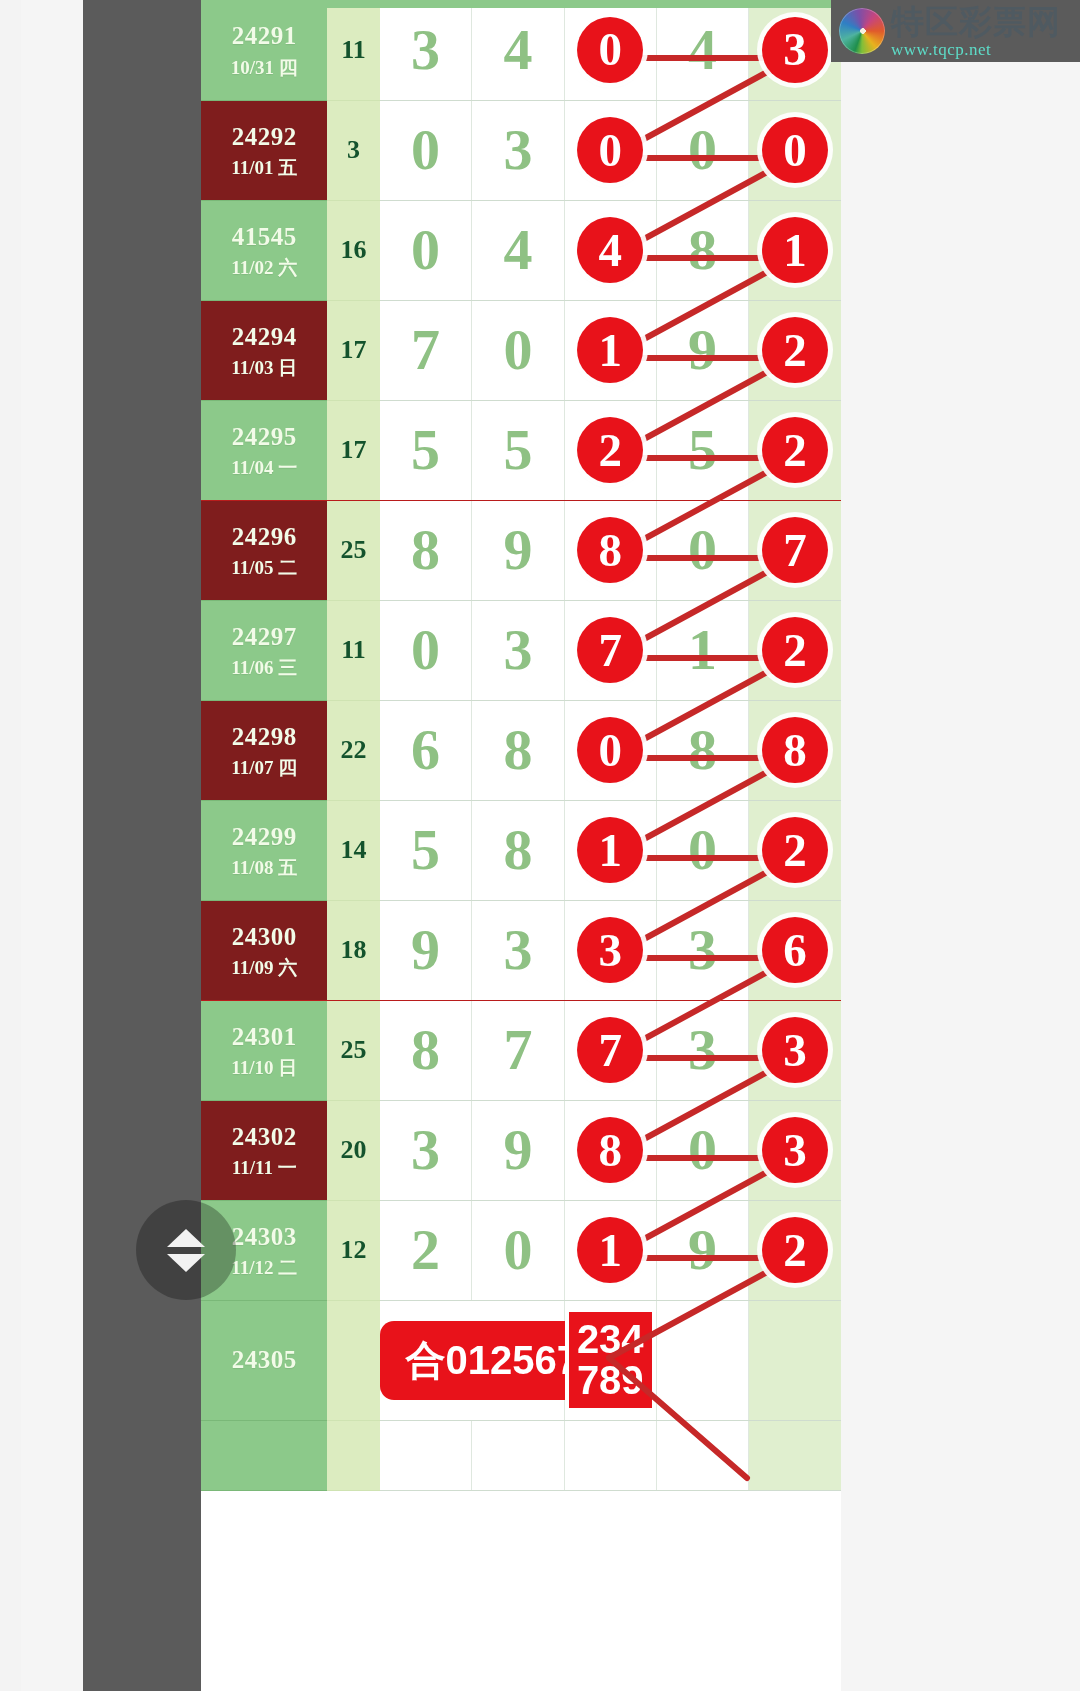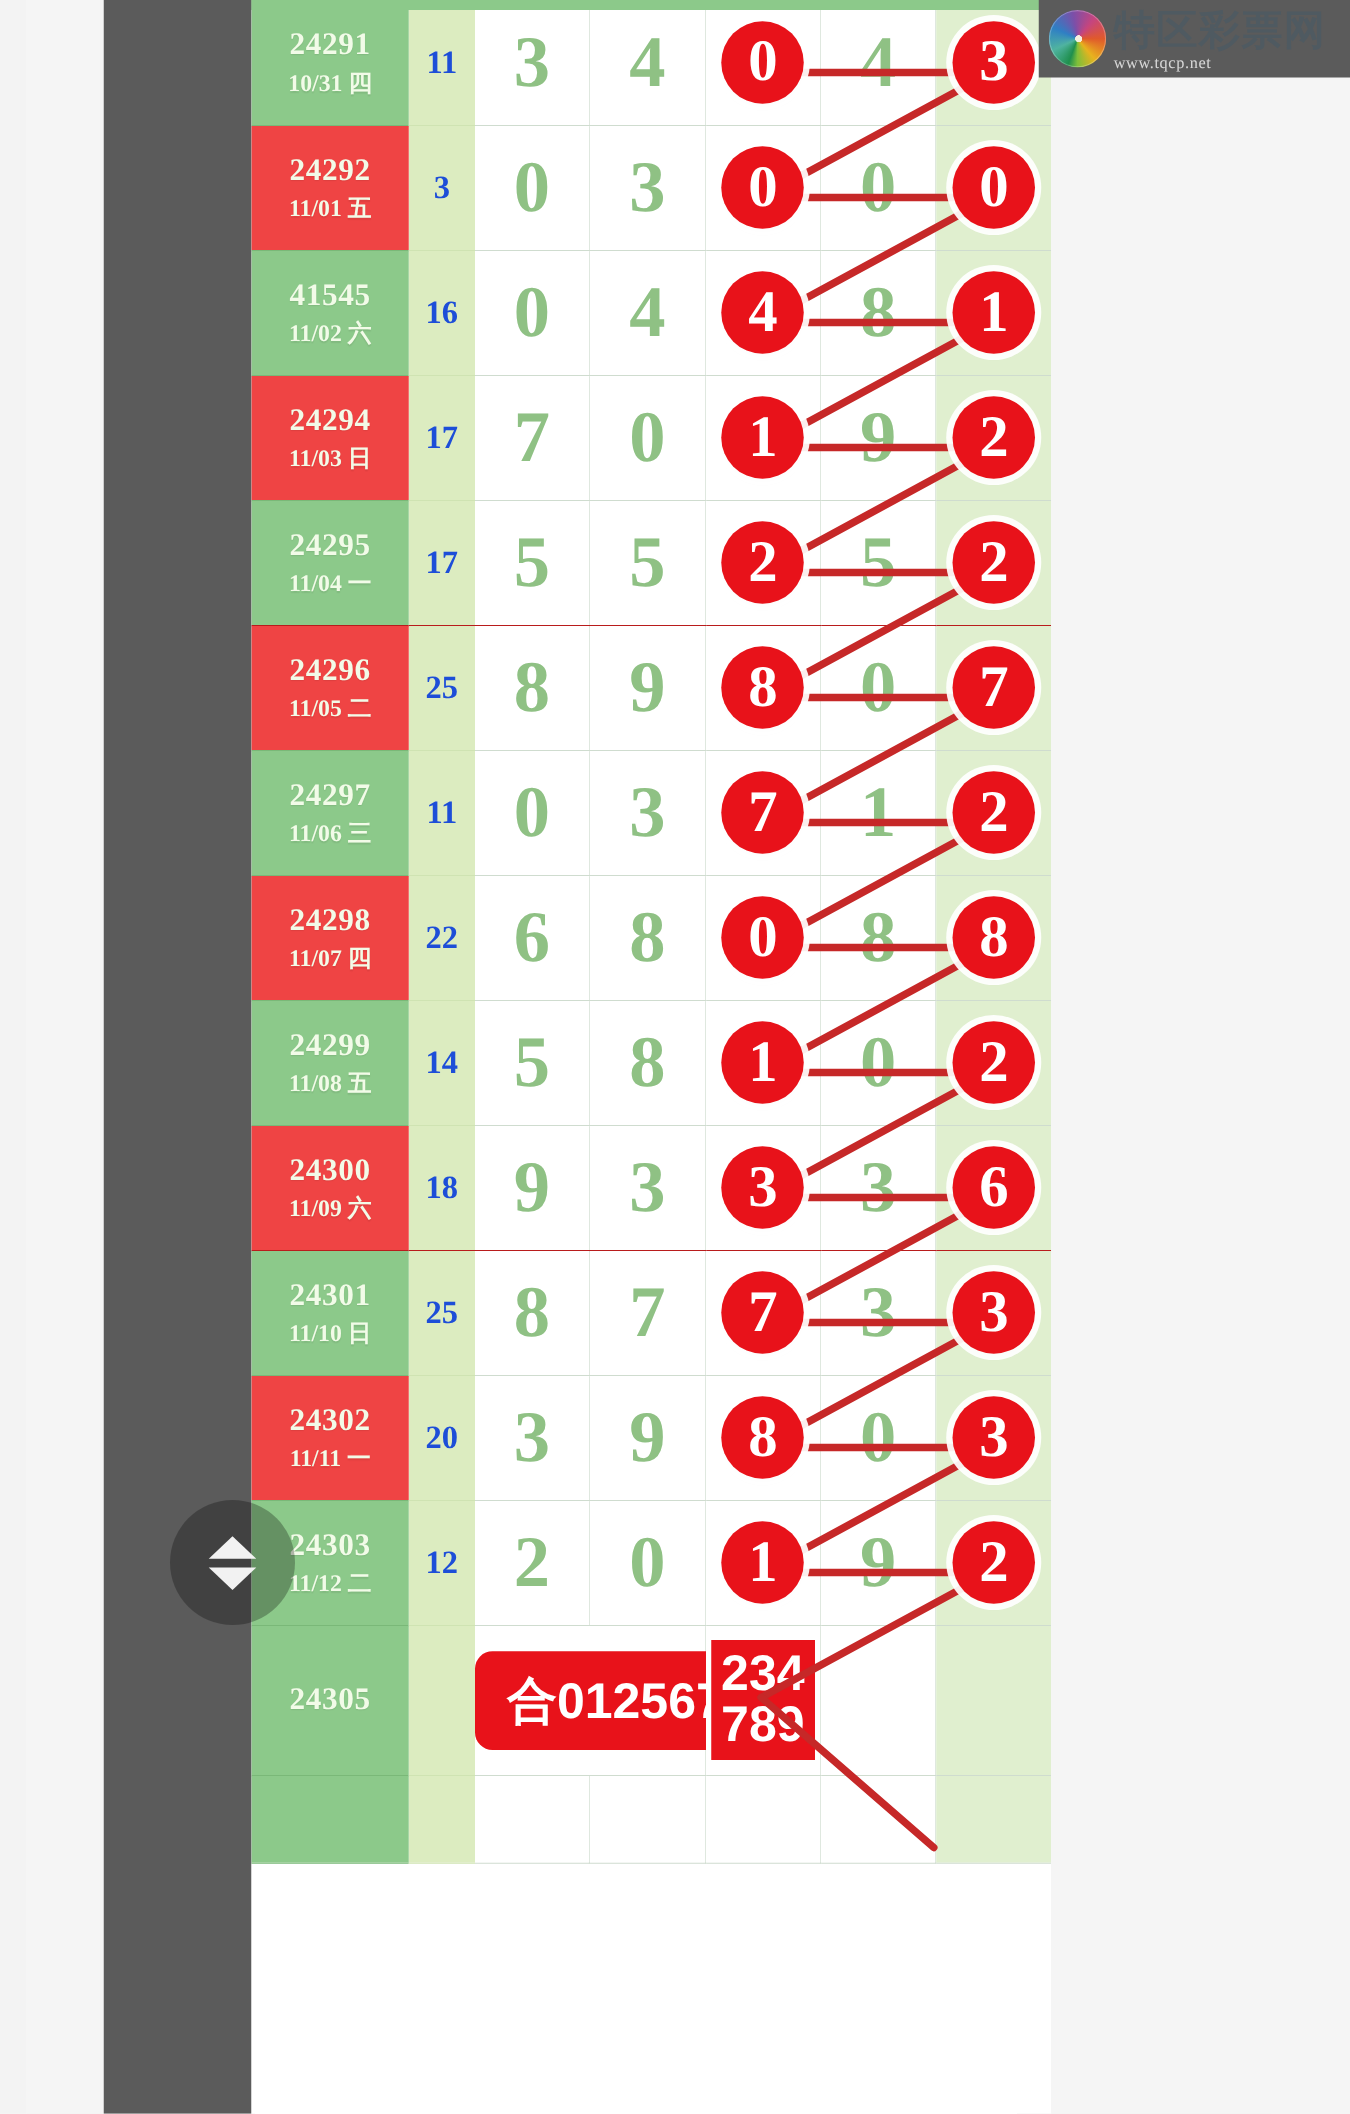--- a/index.html
+++ b/index.html
@@ -45,27 +45,27 @@
 
   .cell-issue{
     background:#8cc98a;
     color:#f2fbe8;
     text-align:center;
     vertical-align:middle;
     border-bottom:1px solid #7ab878;
     line-height:1.25;
     text-shadow:0 1px 1px rgba(0,0,0,.08);
   }
-  .cell-issue.alt{ background:#ef4444; }
+  .cell-issue.alt{ background:#7f1d1d; }
   .issue-no{ font-size:25px; font-weight:700; letter-spacing:.5px; display:block; }
   .issue-dt{ font-size:19px; font-weight:700; display:block; margin-top:4px; }
 
   .cell-sum{
     background:#dcecc0;
-    color:#1d4ed8;
+    color:#14532d;
     text-align:center; vertical-align:middle;
     font-size:26px; font-weight:700;
     border-bottom:1px solid #cfe3b2;
   }
 
   .cell-num{
     background:#ffffff;
     text-align:center; vertical-align:middle;
     border-right:1px solid #dfe8df;
     border-bottom:1px solid #cfdccf;
@@ -133,21 +133,21 @@
     flex:0 0 auto;
     box-shadow:inset 0 0 0 1px rgba(255,255,255,.25);
   }
   .wm-text{ margin-left:6px; line-height:1; }
   .wm-cn{
     font-size:33px; font-weight:700; color:#4f5a62; letter-spacing:1px;
     font-family:"DejaVu Sans","Liberation Sans",sans-serif;
     opacity:.92;
   }
   .wm-url{
-    font-size:13px; color:#e5e5e5; letter-spacing:.5px; margin-top:3px;
+    font-size:17px; color:#5eead4; letter-spacing:.5px; margin-top:3px;
     font-family:"Liberation Serif","DejaVu Serif",serif; opacity:.9;
   }
 
   
   .fab{
     position:absolute; left:115px; top:1200px; width:100px; height:100px;
     border-radius:50%; background:rgba(0,0,0,.28); z-index:30;
     display:flex; flex-direction:column; align-items:center; justify-content:center;
     gap:7px;
   }

